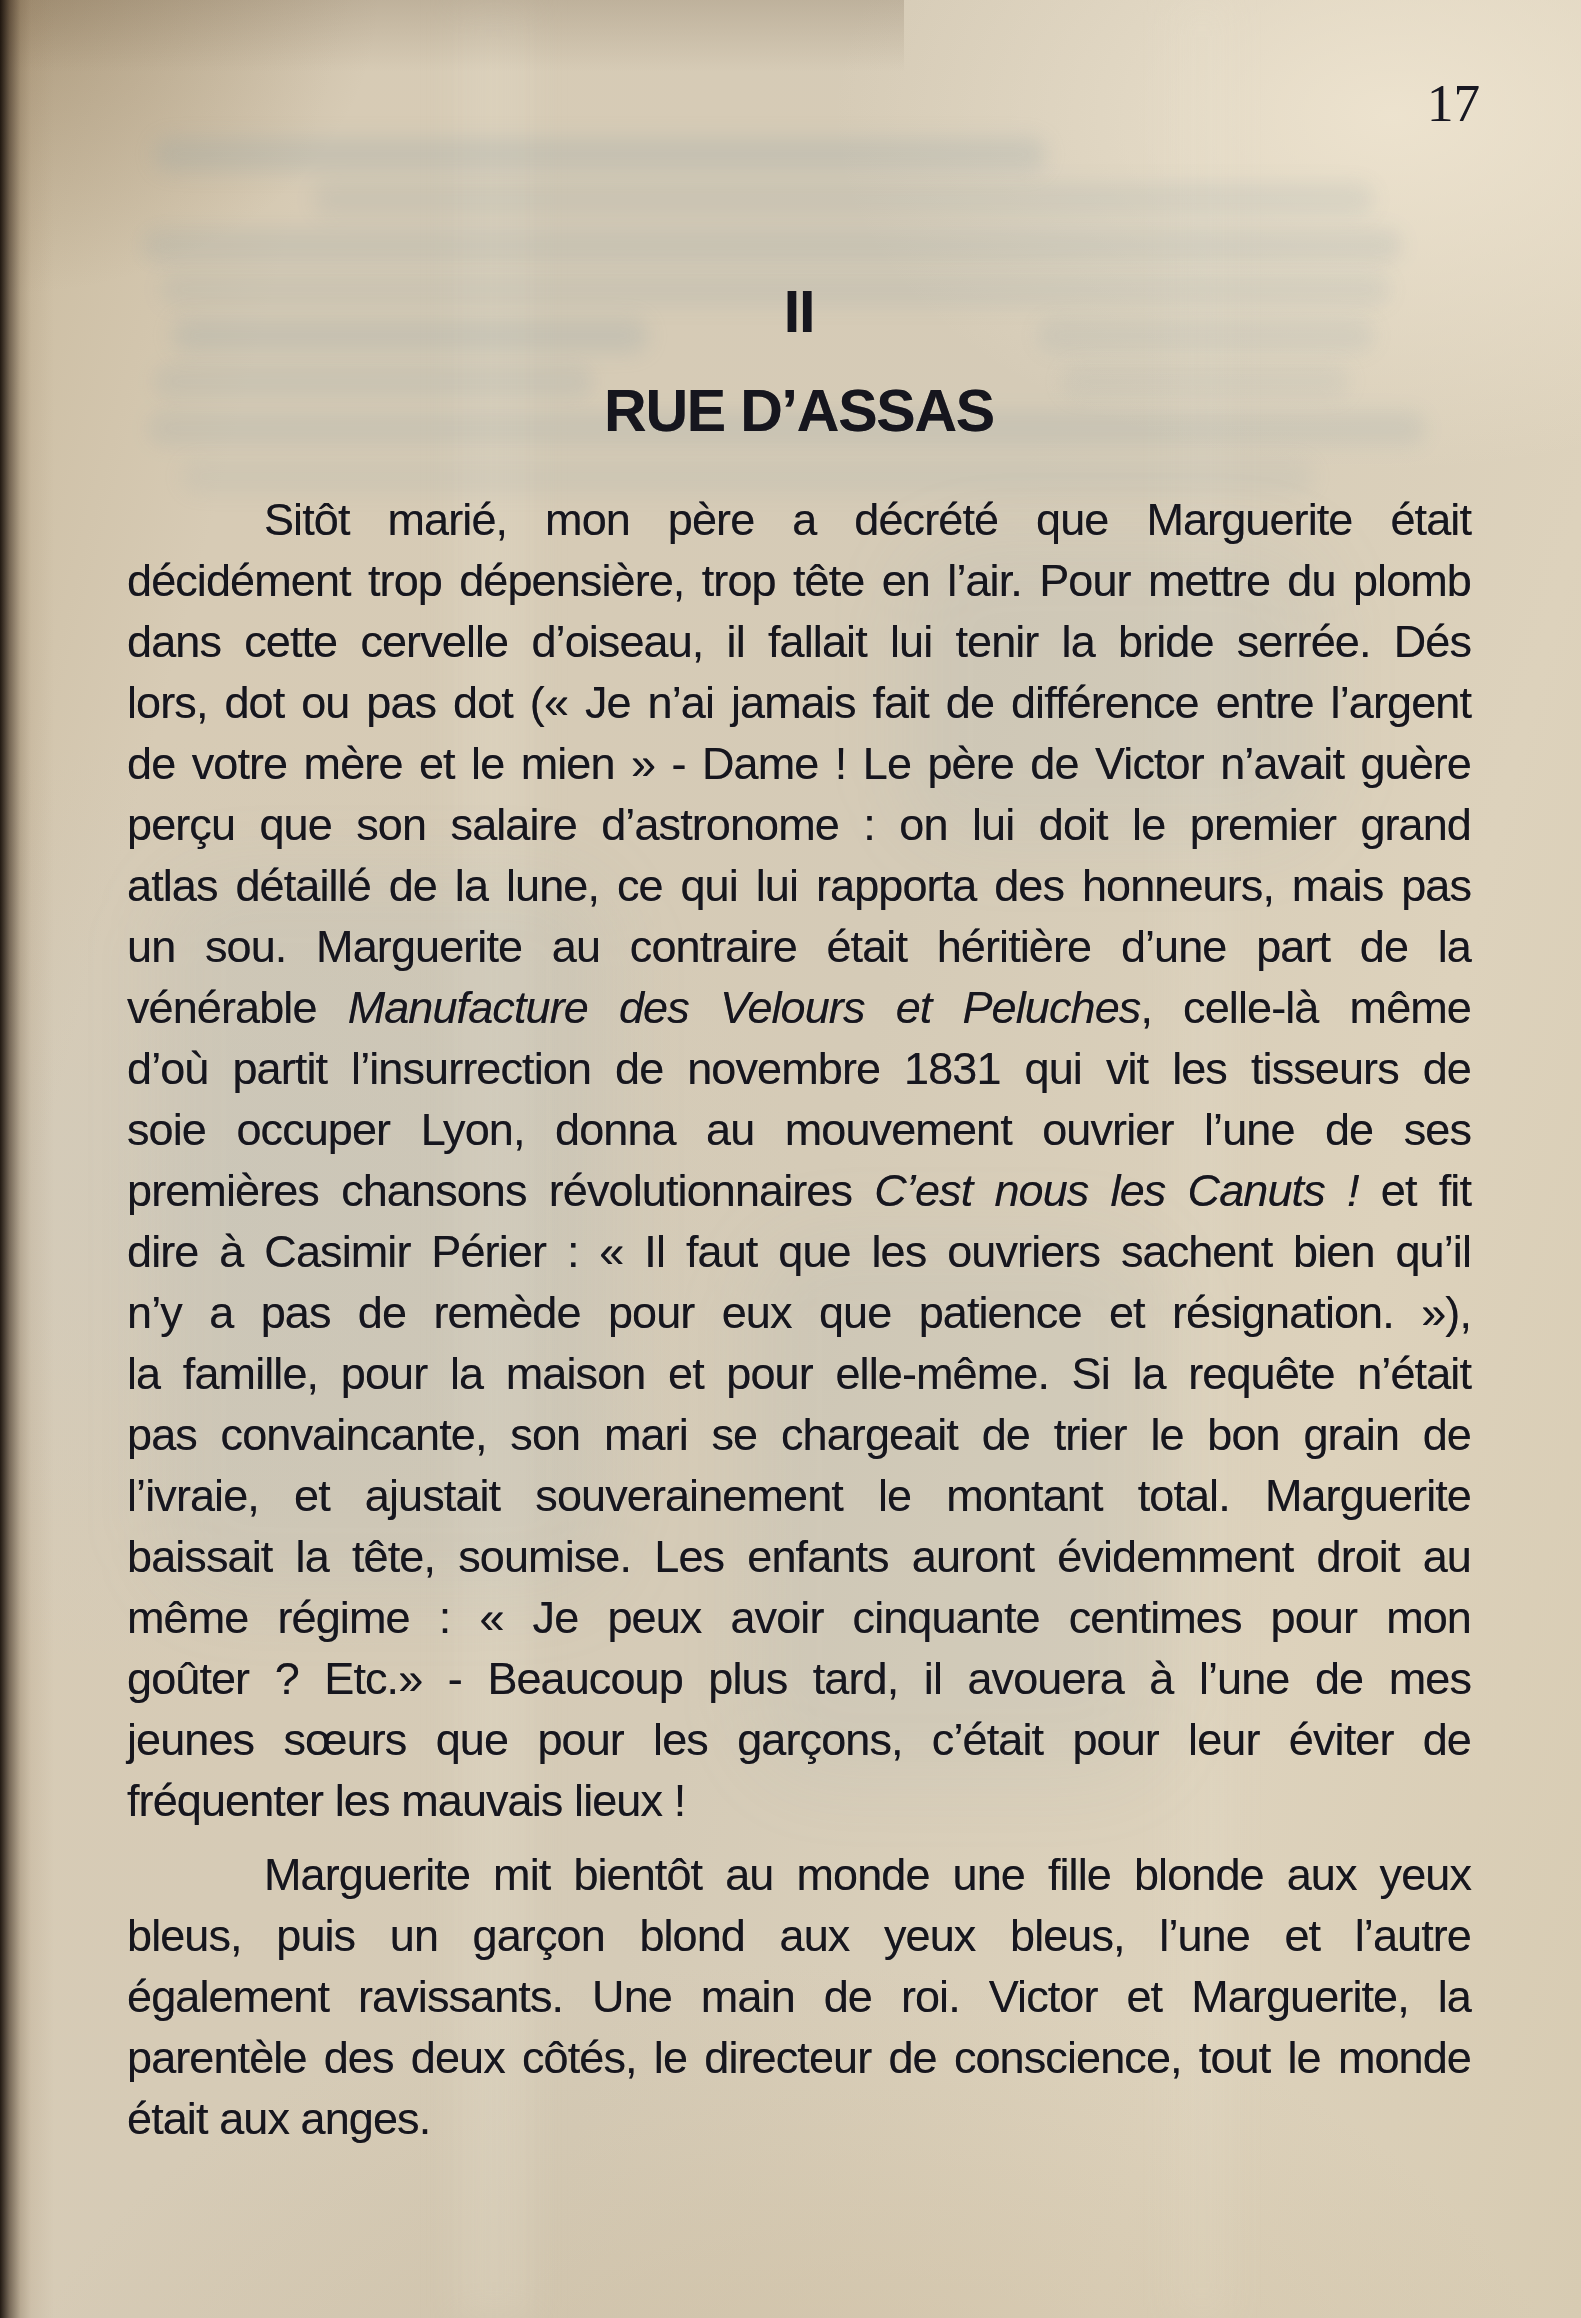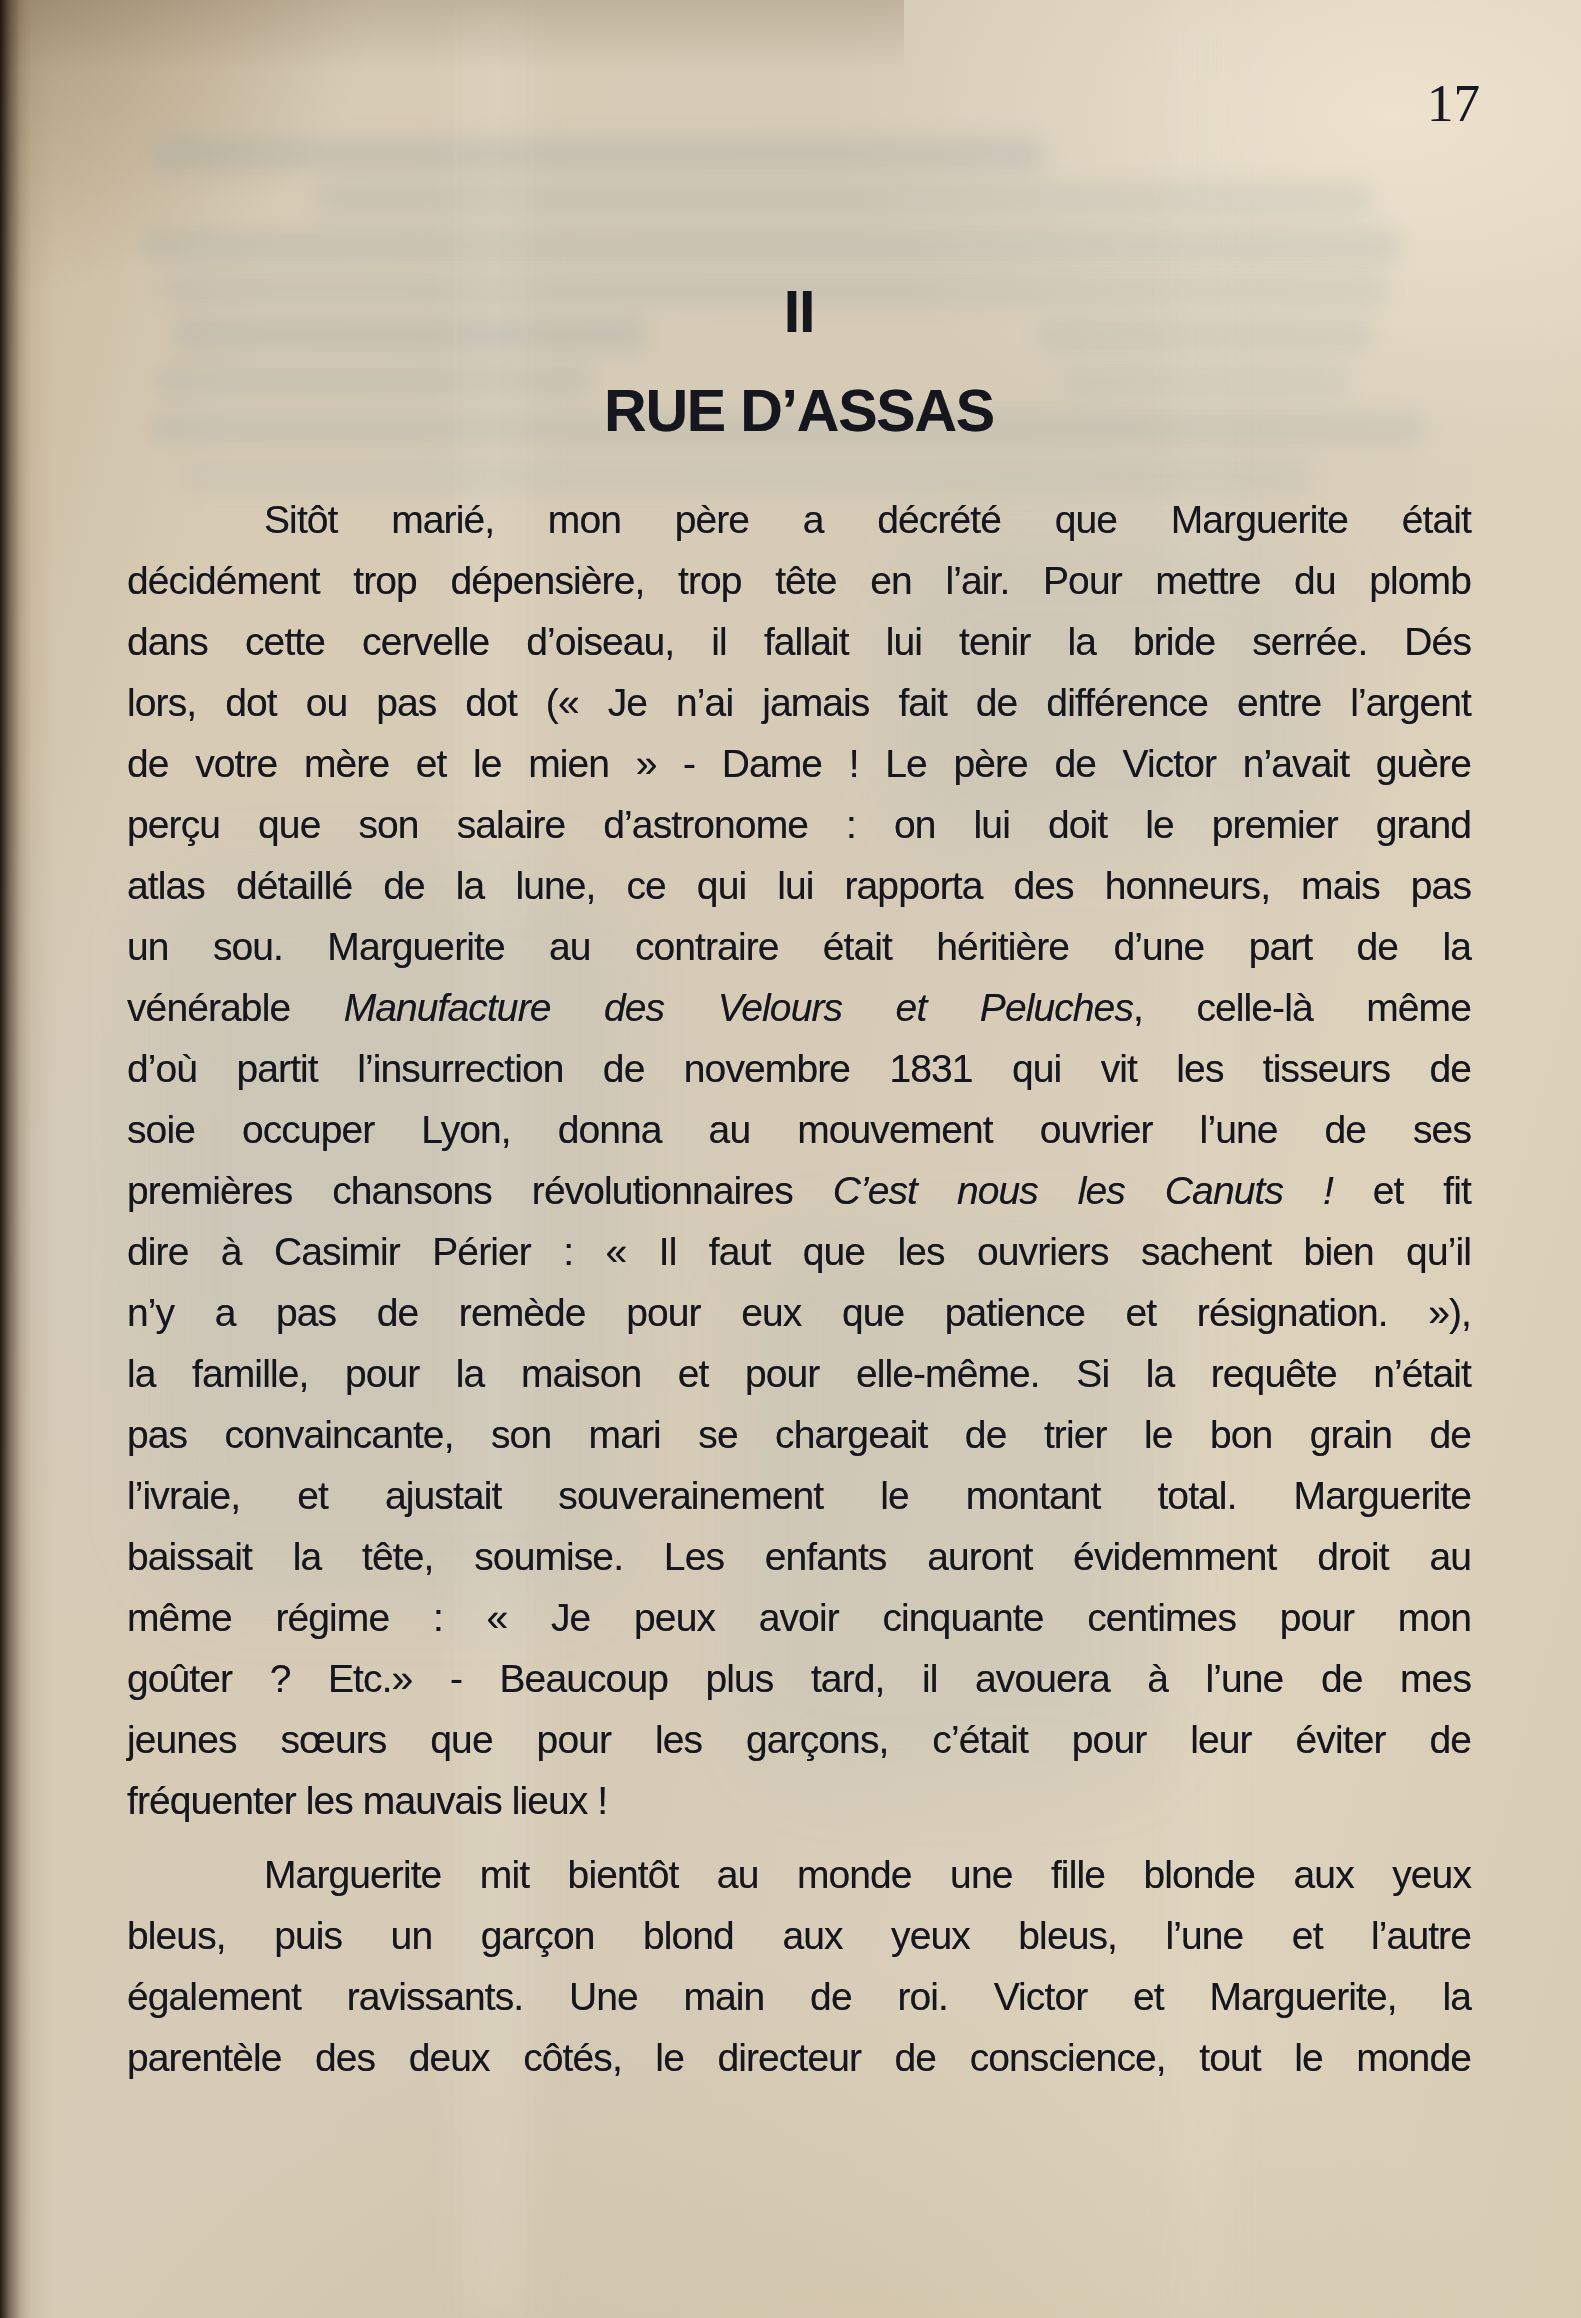--- a/index.html
+++ b/index.html
@@ -62,21 +62,21 @@
     position:absolute;left:127px;top:283px;width:1344px;
     text-align:center;font-weight:700;
     letter-spacing:-1.2px;
     text-shadow:0 0 0.6px rgba(20,20,30,.6);
   }
   .heading .numeral{font-size:59px;line-height:1;display:block;}
   .heading .title{font-size:59px;line-height:1;display:block;margin-top:40px;}
 
   .body-text{
     position:absolute;left:127px;top:489px;width:1344px;
-    font-size:39px;letter-spacing:-0.9px;
+    font-size:45px;letter-spacing:-0.9px;
     text-shadow:0 0 0.6px rgba(20,20,30,.55);
   }
   .para{margin:0;}
   .para + .para{margin-top:13.3px;}
   .line{
     height:61px;line-height:61px;
     text-align:justify;text-align-last:justify;
     white-space:normal;
   }
   .line.last{text-align-last:left;}
@@ -135,19 +135,20 @@
         <div class="line"><span>même régime : « Je peux avoir cinquante centimes pour mon</span></div>
         <div class="line"><span>goûter ? Etc.» - Beaucoup plus tard, il avouera à l’une de mes</span></div>
         <div class="line"><span>jeunes sœurs que pour les garçons, c’était pour leur éviter de</span></div>
         <div class="line last"><span>fréquenter les mauvais lieux !</span></div>
       </div>
       <div class="para">
         <div class="line first"><span>Marguerite mit bientôt au monde une fille blonde aux yeux</span></div>
         <div class="line"><span>bleus, puis un garçon blond aux yeux bleus, l’une et l’autre</span></div>
         <div class="line"><span>également ravissants. Une main de roi. Victor et Marguerite, la</span></div>
         <div class="line"><span>parentèle des deux côtés, le directeur de conscience, tout le monde</span></div>
+        <div class="line last"><span>était aux anges.</span></div>
       </div>
     </div>
 
   <div class="top-shade"></div>
   <div class="edge-shadow"></div>
 </div>
 
 
 </body></html>

